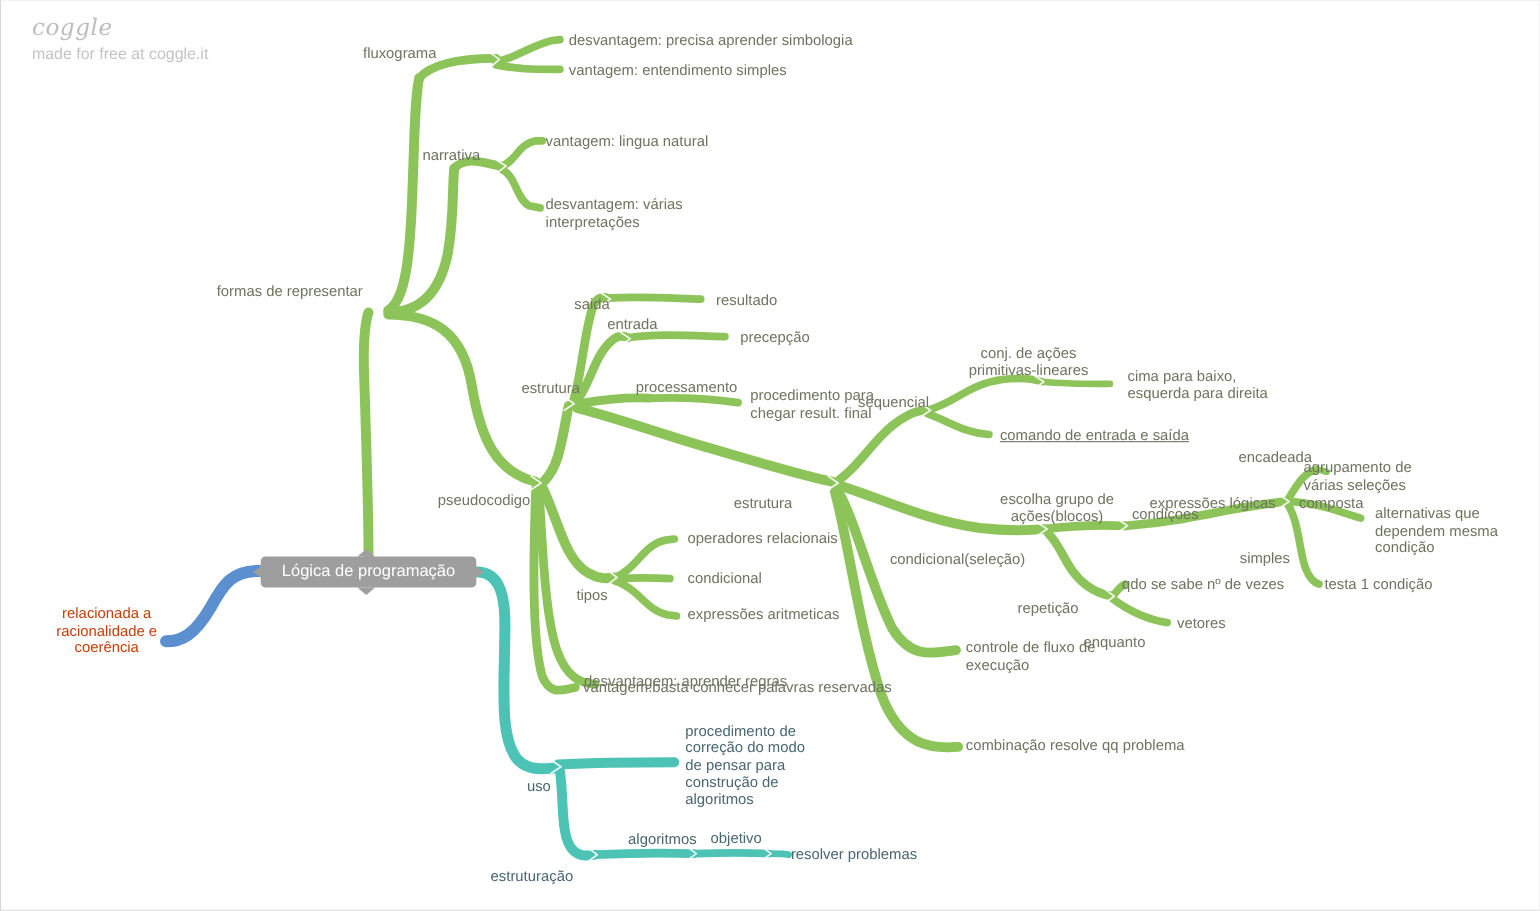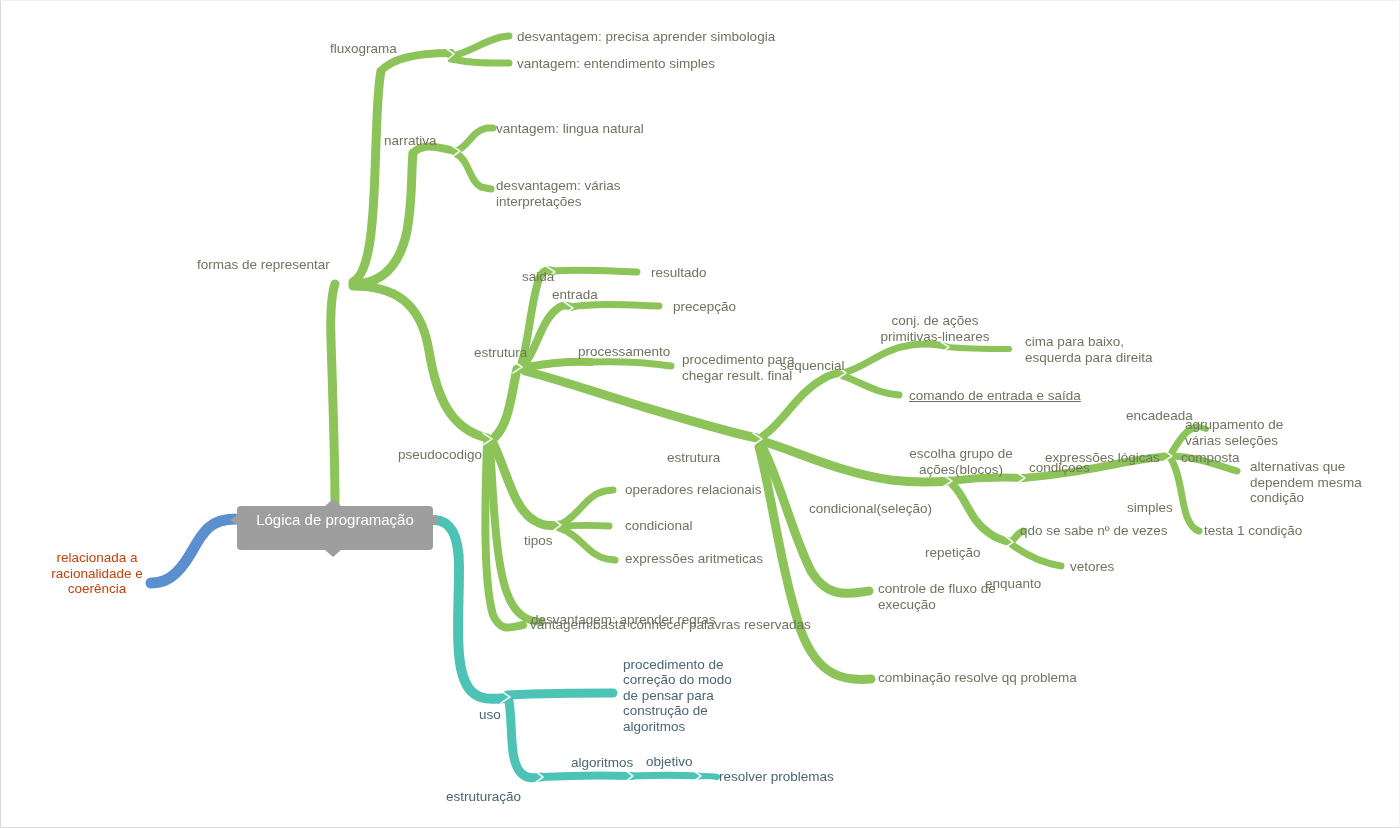--- a/index.html
+++ b/index.html
@@ -56,21 +56,21 @@
   }
   .node.green{color:#6f7460;}
   .node.teal{color:#4a6671;}
   .node.blue{color:#c2410c;}
   .node.c{text-align:center;}
   
   .root{
     position:absolute;
     left:236px;top:505px;
     width:196px;
-    height:44px;
+    height:28px;
     background:#9e9e9e;
     border-radius:4px;
     color:#ffffff;
     font-size:15px;
     line-height:28px;
     text-align:center;
     user-select:none;
   }
   .root-chev{
     position:absolute;
@@ -204,20 +204,24 @@
         <path d="M1004,535 L1012,541 L1004,547"></path>
         <path d="M552,518 L560,524 L552,530"></path>
         <path d="M500,690 L509,696 L500,702"></path>
         <path d="M534,770 L542,776 L534,782"></path>
         <path d="M624,769 L632,775 L624,781"></path>
         <path d="M692,769 L700,775 L692,781"></path>
       </g>
     </g>
   </svg>
 
+  <div class="brand">
+    <div class="brand-logo">coggle</div>
+    <div class="brand-sub">made for free at coggle.it</div>
+  </div>
 
   <div class="root">
     <span class="root-chev chev-l"></span>
     <span class="root-chev chev-r"></span>
     <span class="root-chev chev-t"></span>
     <span class="root-chev chev-b"></span>
     <span>Lógica de programação</span>
   </div>
 
   <div class="node green" style="left:329px;top:40px;">fluxograma</div>

